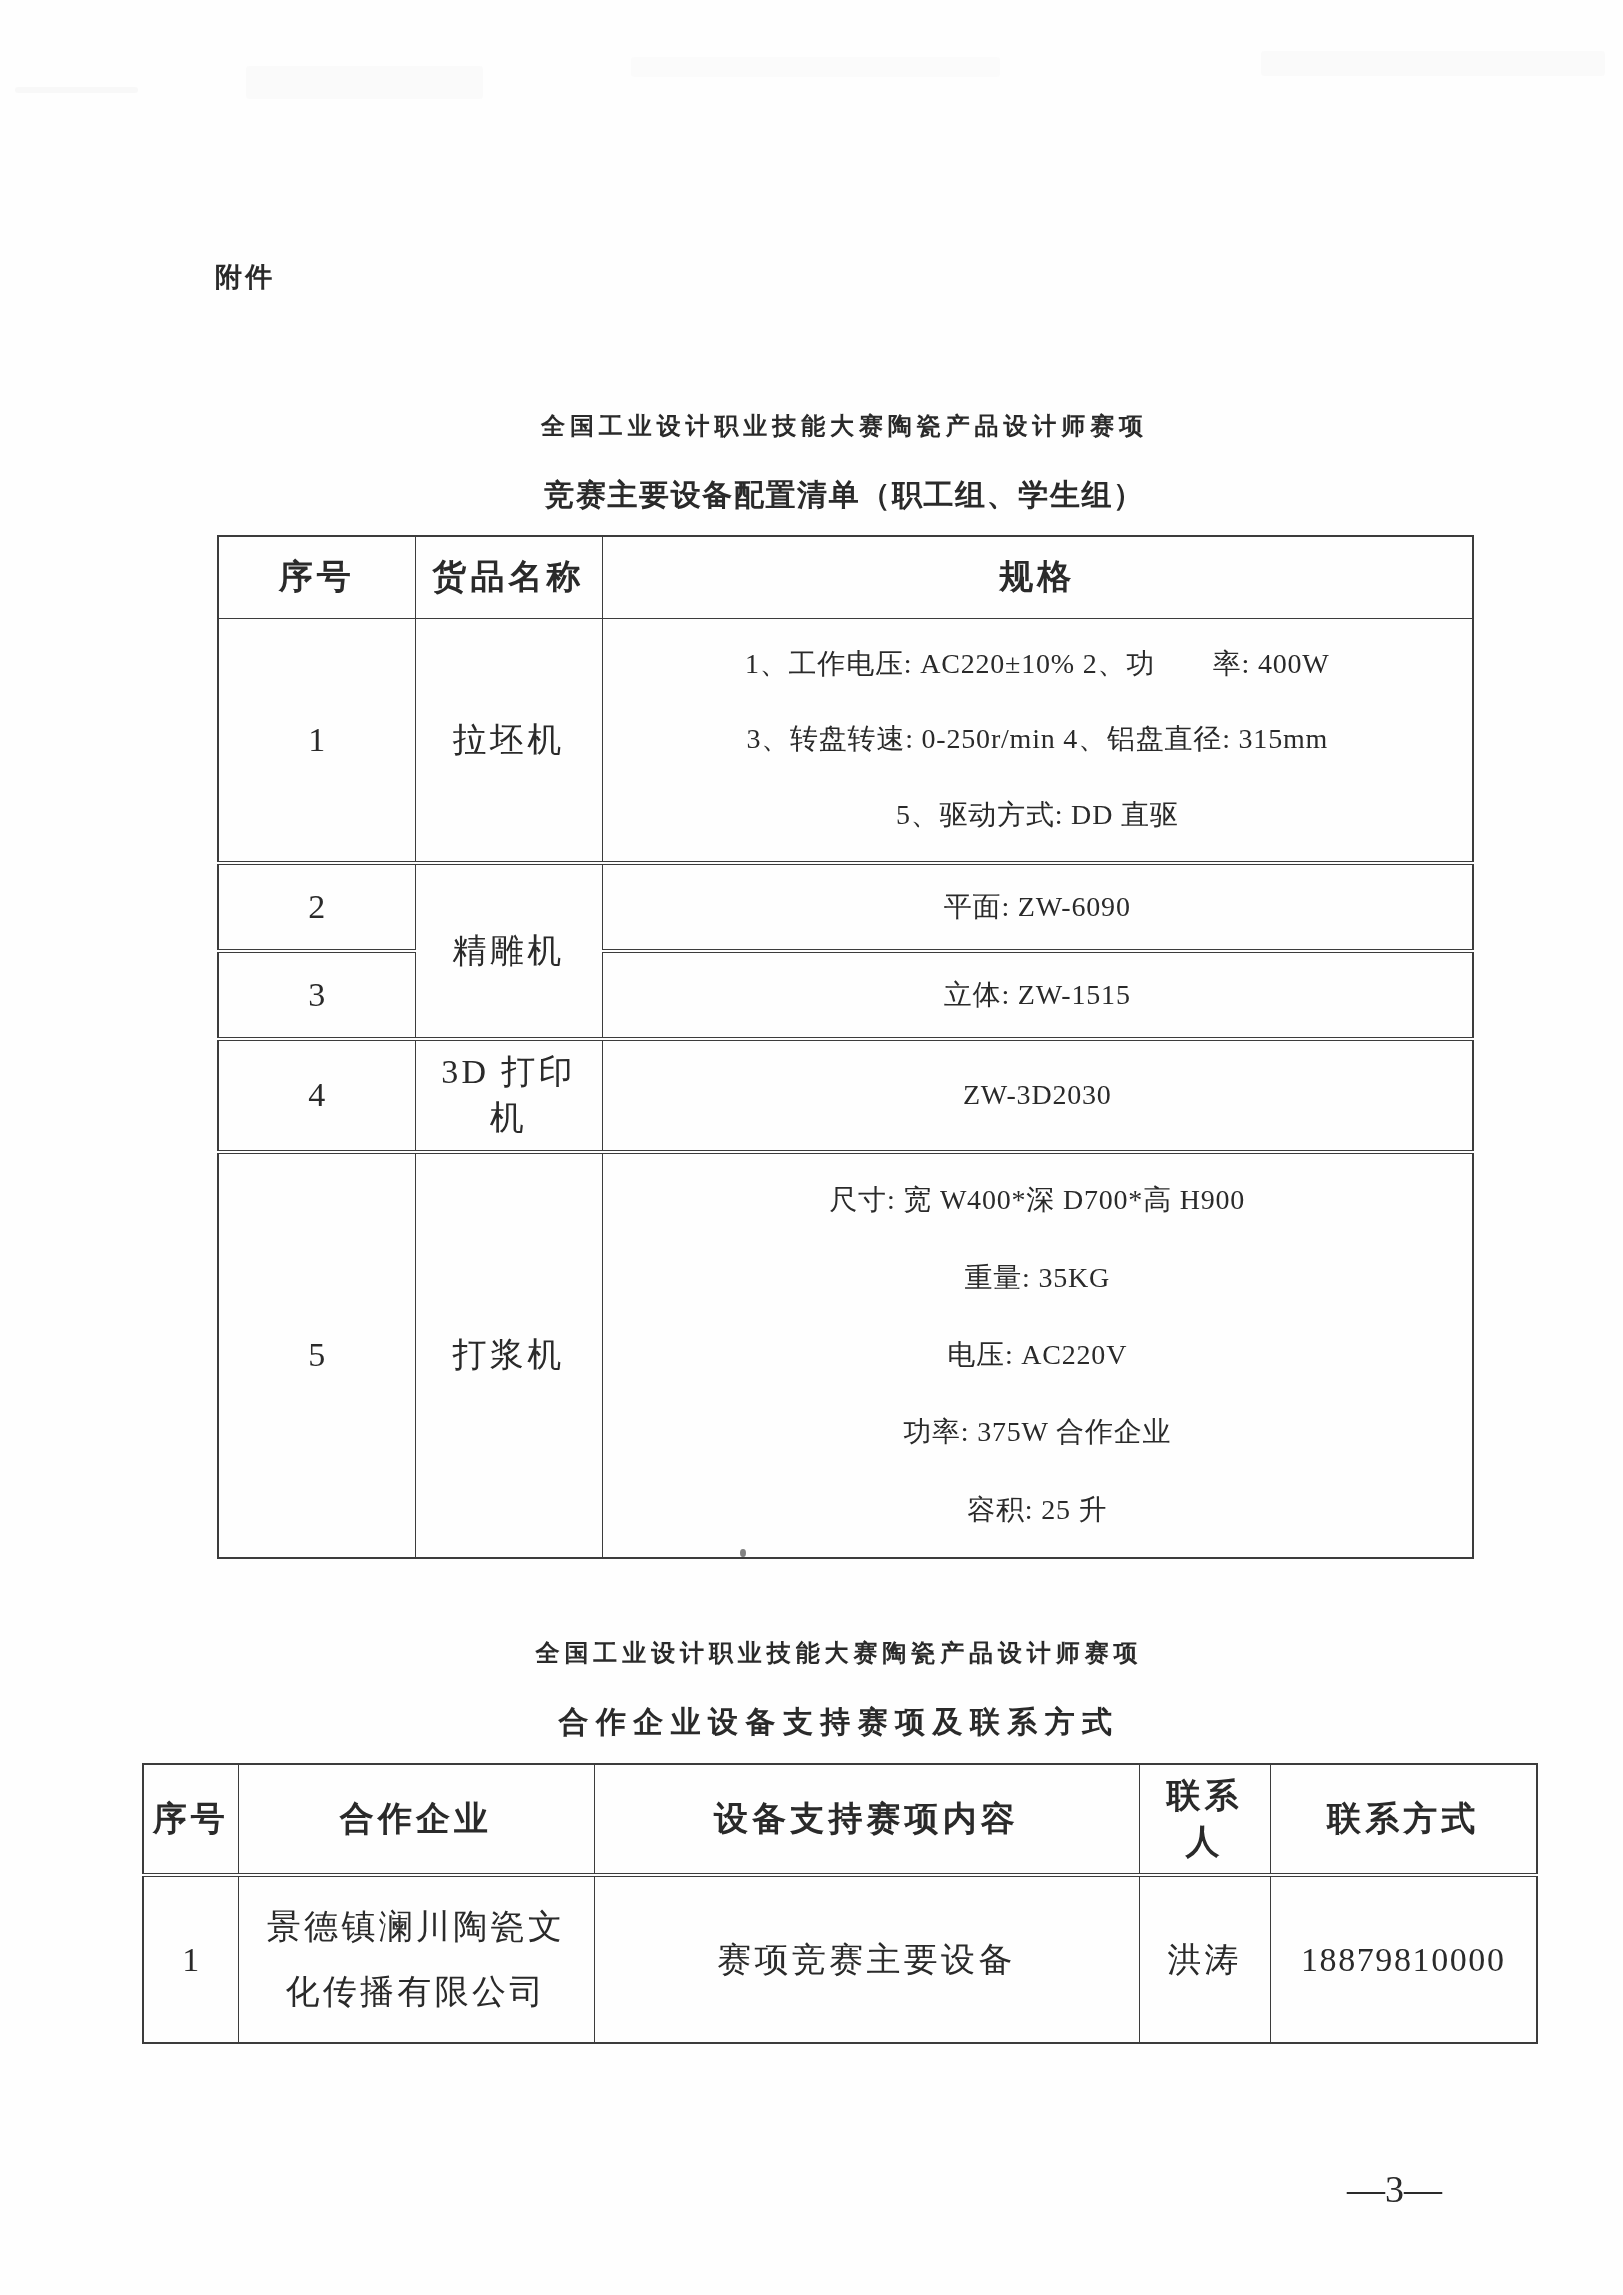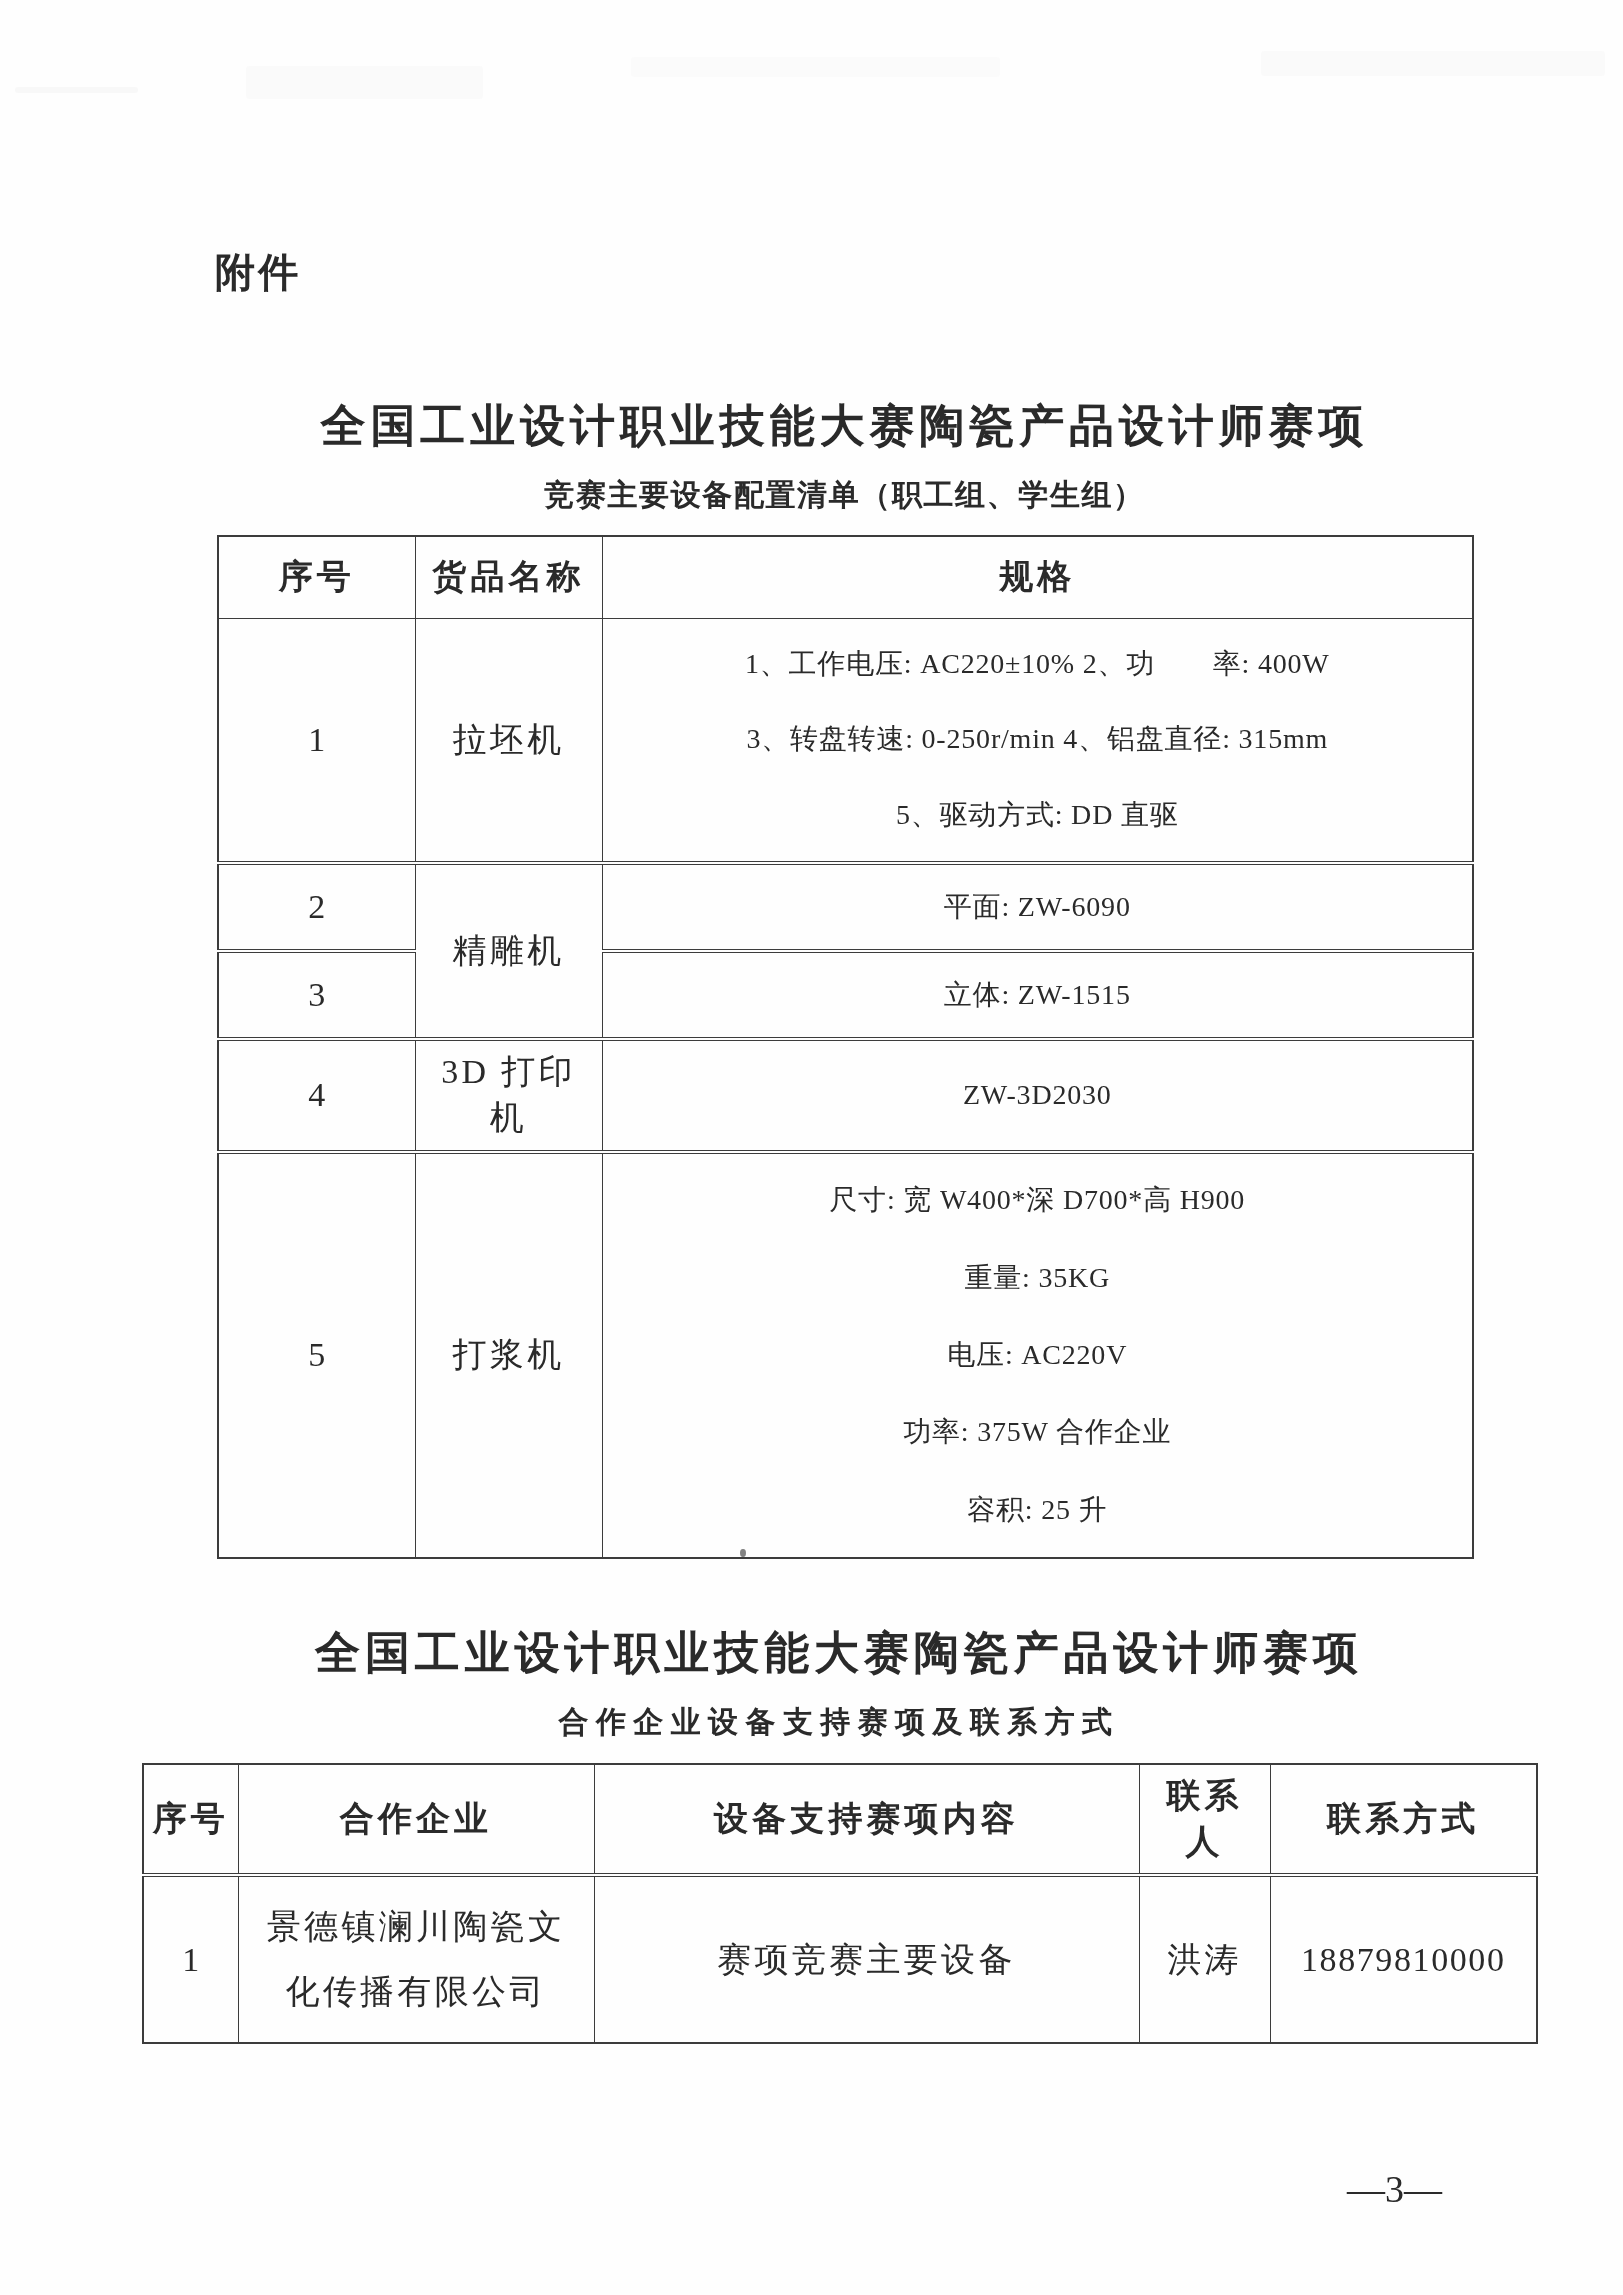--- a/index.html
+++ b/index.html
@@ -14,28 +14,28 @@
   }
   
   .smudge{position:absolute;background:#9a9a9a;border-radius:3.3px;pointer-events:none;}
   .s1{left:14.7px;top:87px;width:123px;height:5.7px;opacity:.06;}
   .s2{left:246px;top:66px;width:237px;height:33px;opacity:.035;}
   .s3{left:631px;top:57px;width:369px;height:19.7px;opacity:.03;}
   .s4{left:1261px;top:51px;width:344px;height:24.6px;opacity:.035;}
   .dot-artifact{position:absolute;left:740px;top:1549px;width:5.7px;height:8.2px;background:#5a5a5a;border-radius:50%;opacity:.75;}
 
   .attach{
-    position:absolute;left:215px;top:245px;
-    font-size:40px;font-weight:700;letter-spacing:3.3px;
+    position:absolute;left:215px;top:259px;
+    font-size:27px;font-weight:700;letter-spacing:3.3px;
   }
 
   .title-block{position:absolute;text-align:center;font-weight:700;}
   .eq-titles{left:217px;width:1255px;top:403px;}
   .pt-titles{left:142px;width:1394px;top:1630px;}
-  .title-l1{font-size:45px;letter-spacing:4.9px;line-height:46px;}
+  .title-l1{font-size:24px;letter-spacing:4.9px;line-height:46px;}
   .title-l2{font-size:30px;letter-spacing:1.6px;line-height:46px;margin-top:23px;}
   .pt-titles .title-l2{letter-spacing:7.4px;}
 
   table.tbl{
     position:absolute;
     border-collapse:collapse;
     table-layout:fixed;
     border:2.5px solid #3c3c3c;
     font-size:34px;
   }

